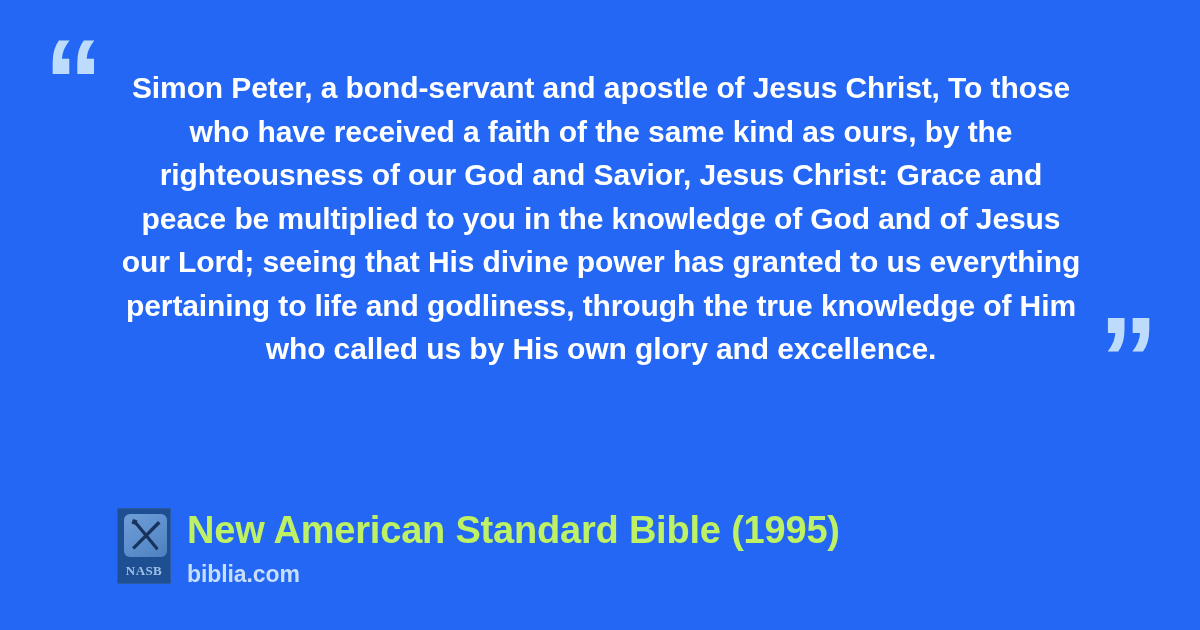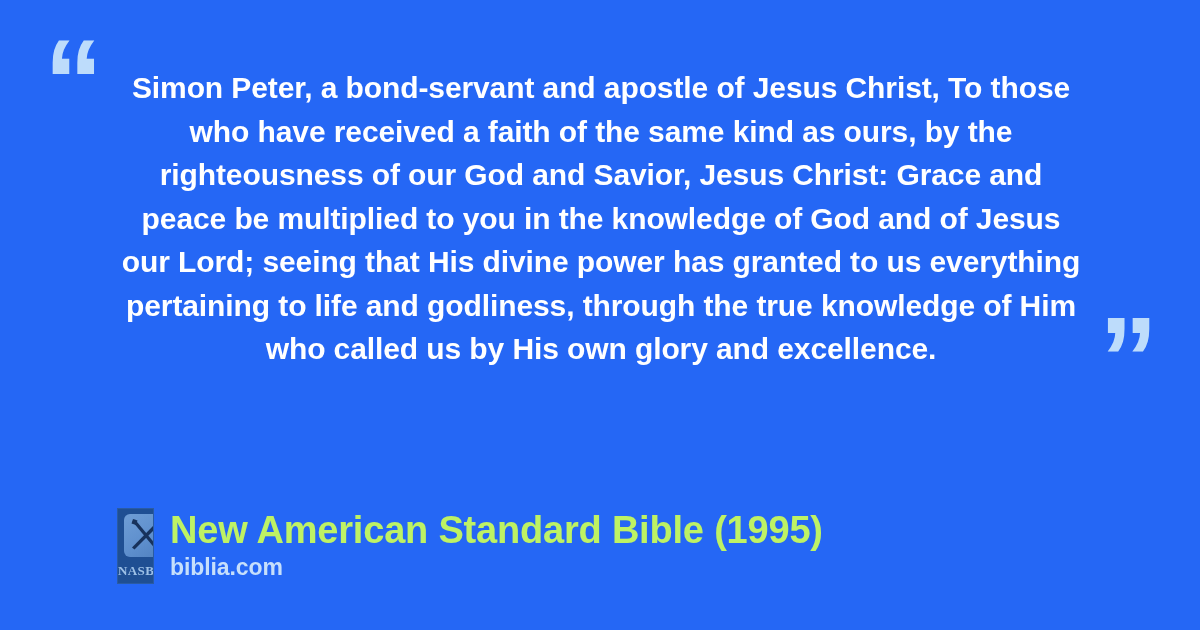--- a/index.html
+++ b/index.html
@@ -75,21 +75,21 @@
     position: absolute;
     left: 117px;
     top: 508px;
     display: flex;
     flex-direction: row;
     align-items: flex-start;
   }
 
   .logo {
     position: relative;
-    width: 37px;
+    width: 54px;
     height: 76px;
     background: #1f4f93;
     flex: 0 0 auto;
     box-sizing: border-box;
     border: 1px solid #2a5ba3;
     overflow: hidden;
   }
 
   .logo-plate {
     position: absolute;
@@ -134,21 +134,21 @@
     color: #bef264;
     font-family: "Liberation Sans", sans-serif;
     font-weight: 700;
     font-size: 38px;
     line-height: 44px;
     letter-spacing: -0.2px;
     white-space: nowrap;
   }
 
   .source-url {
-    margin-top: 2px;
+    margin-top: 9px;
     color: #c6dffb;
     font-family: "Liberation Sans", sans-serif;
     font-weight: 700;
     font-size: 23px;
     line-height: 27px;
     letter-spacing: -0.1px;
     white-space: nowrap;
   }
 </style>
 </head>

